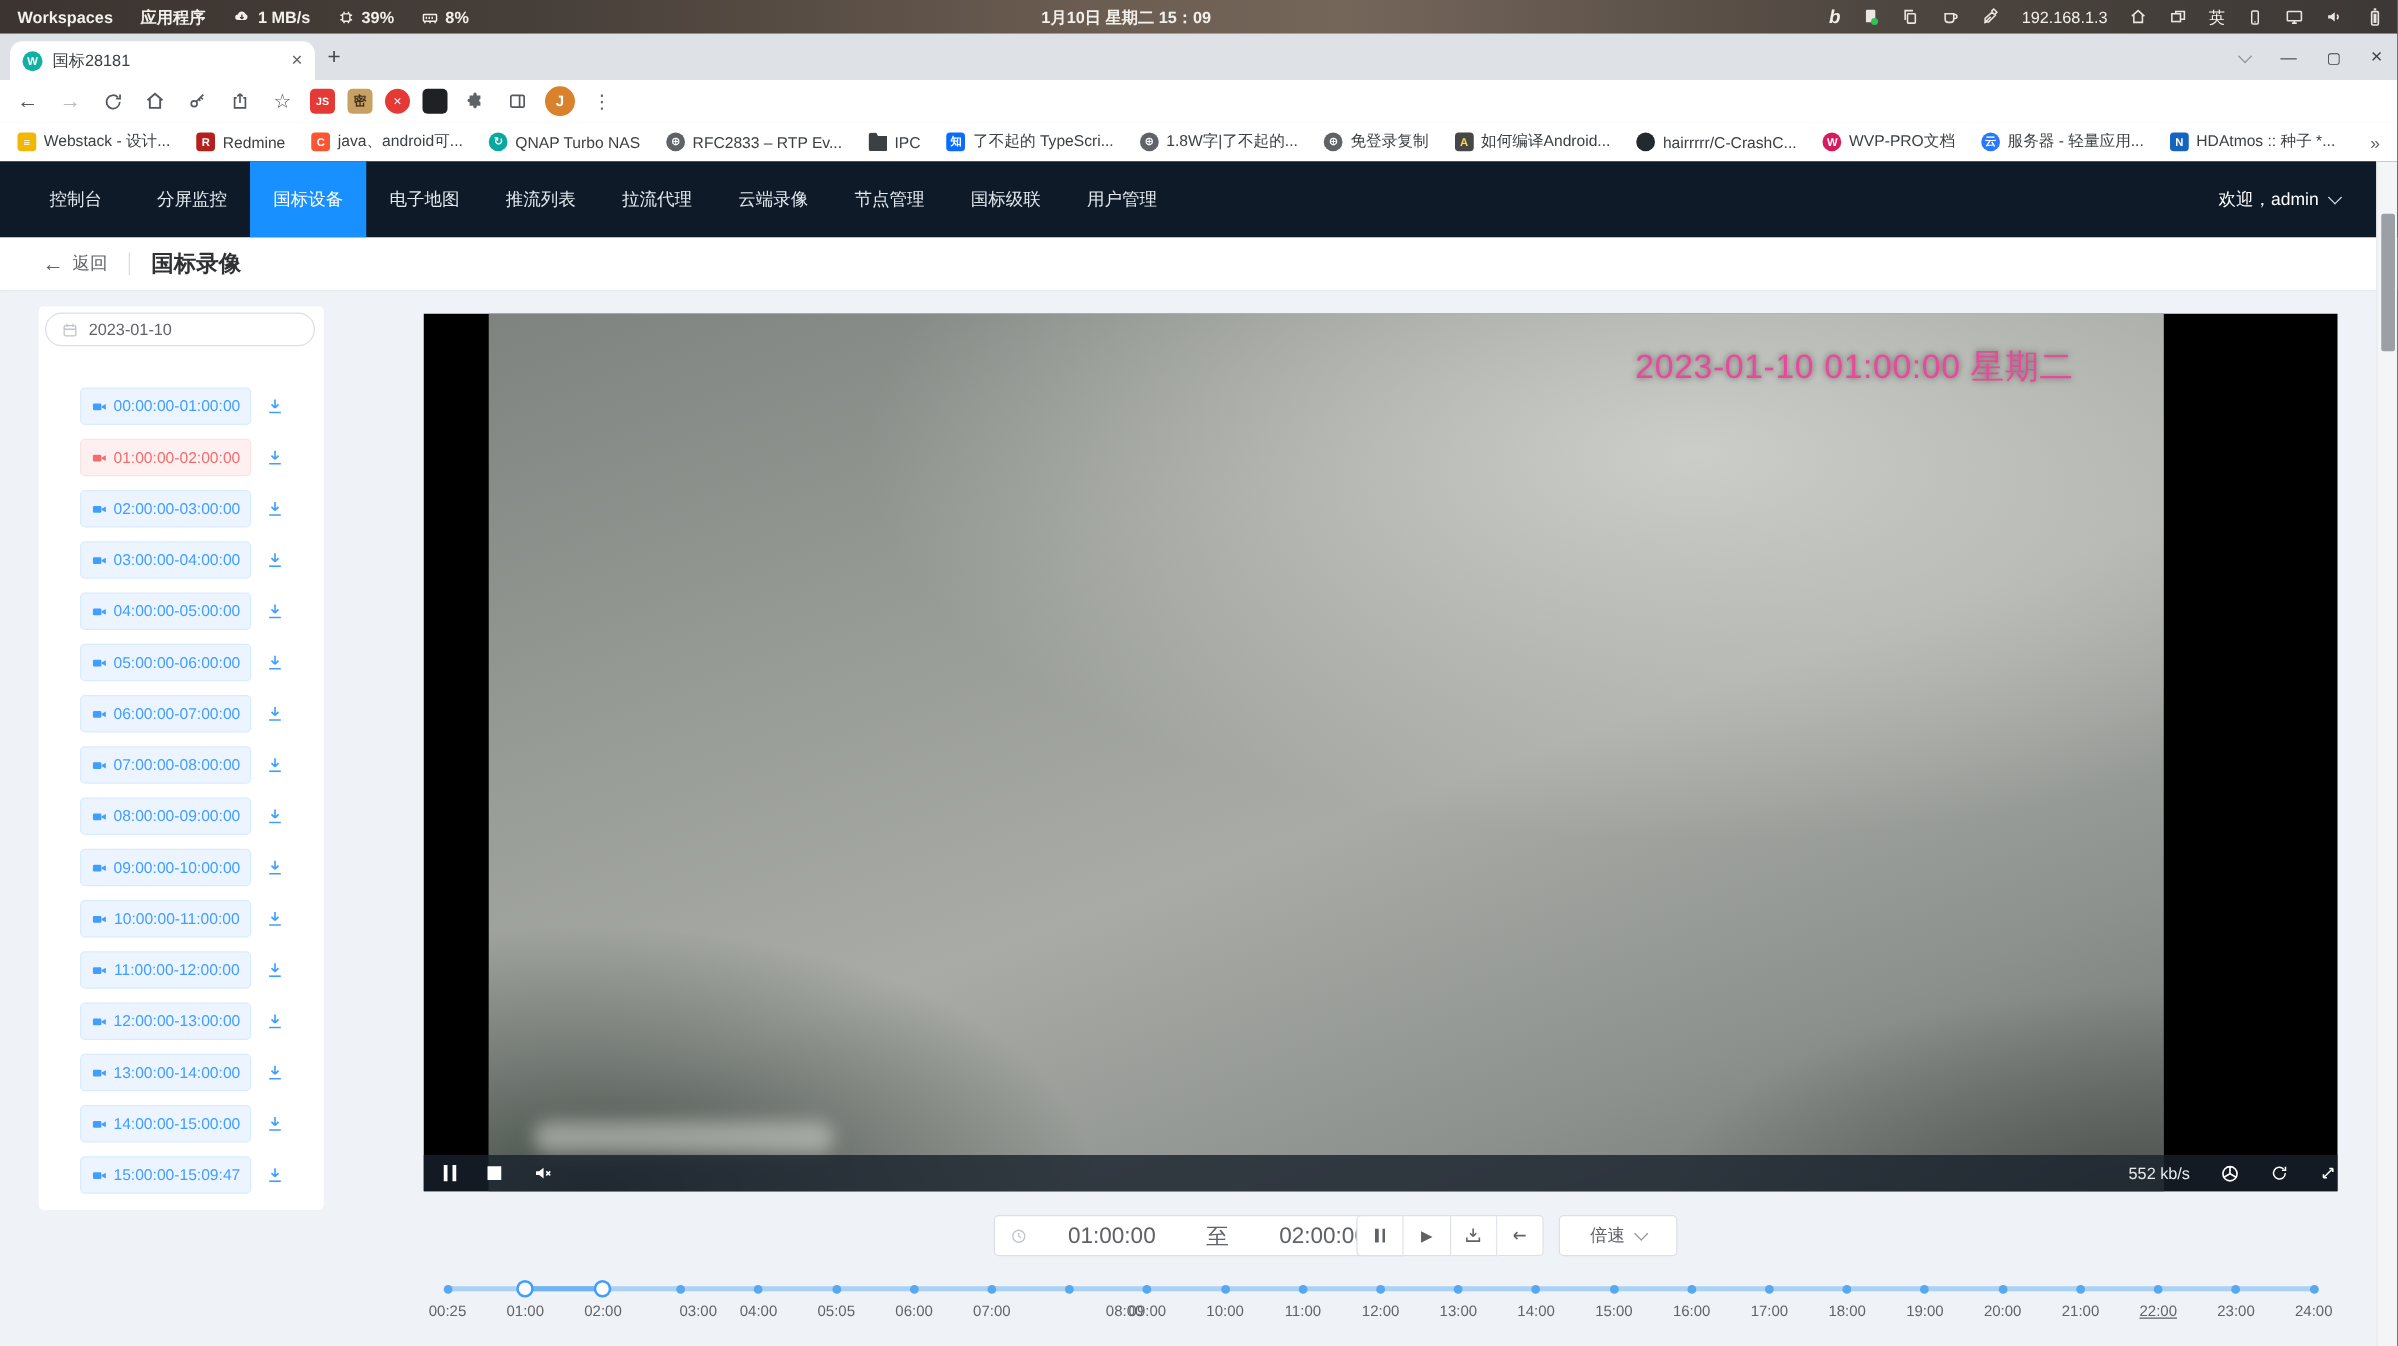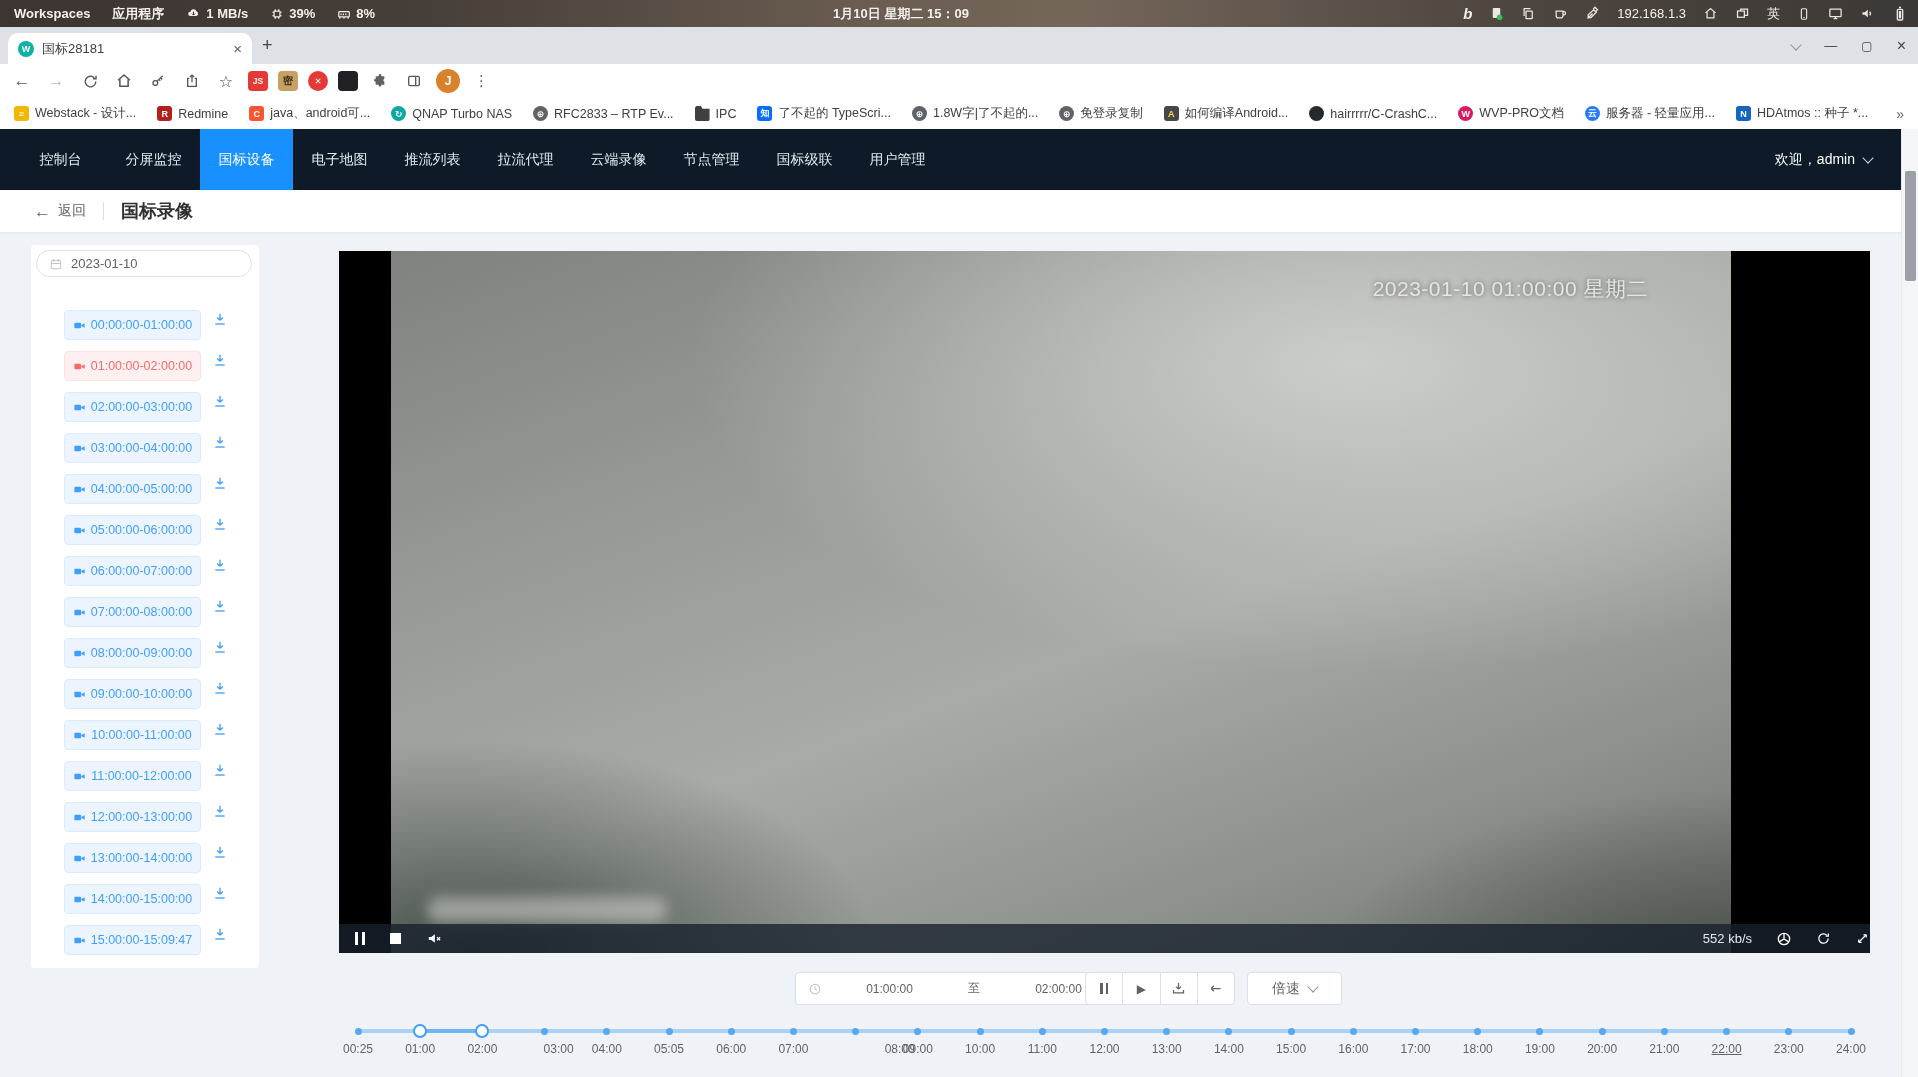--- a/index.html
+++ b/index.html
@@ -73,51 +73,51 @@
   .ph-div{width:1px;height:18px;background:#d8dce3;margin:0 17px}
   .ph-title{font-size:18px;font-weight:700;color:#303133}
 
   
   #sidebar{position:absolute;left:31px;top:245px;width:228px;height:723px;background:#fff;border-radius:4px}
   #datebox{position:absolute;left:5px;top:5px;width:216px;height:27px;border:1px solid #dcdfe6;border-radius:14px;
     background:#fff;display:flex;align-items:center;gap:8px;padding-left:12px;box-sizing:border-box;
     font-size:13px;color:#606266}
   #datebox svg{color:#c0c4cc}
   #rec-list{position:absolute;left:0;top:65px;right:0}
-  .rec-row{display:flex;height:30px;margin:0 0 11px 33px}
+  .rec-row{display:flex;align-items:center;height:30px;margin:0 0 11px 33px}
   .rec-pill{width:137px;height:30px;border:1px solid #d9ecff;background:#ecf5ff;border-radius:4px;color:#409eff;
     font-size:12.5px;display:flex;align-items:center;justify-content:center;gap:5px;box-sizing:border-box;
     padding:0;cursor:pointer;font-family:inherit}
   .rec-row.alert .rec-pill{background:#fef0f0;border-color:#fde2e2;color:#f56c6c}
   .rec-dl{margin-left:11px;color:#409eff;background:none;border:none;padding:0;width:18px;height:18px;cursor:pointer}
 
   
   #player{position:absolute;left:339px;top:251px;width:1531px;height:702px;background:#000}
   #video{position:absolute;left:52px;top:0;width:1340px;height:702px;
     background:
       radial-gradient(90% 80% at 72% 16%, rgba(206,208,203,.95) 0%, rgba(206,208,203,0) 55%),
       radial-gradient(55% 55% at 6% 100%, rgba(56,66,60,.9) 0%, rgba(56,66,60,0) 55%),
       radial-gradient(50% 42% at 100% 102%, rgba(62,67,64,.75) 0%, rgba(62,67,64,0) 60%),
       linear-gradient(160deg,#7e837f 0%,#979b96 30%,#a8aba6 55%,#8d918d 80%,#6e7370 100%)}
-  #osd{position:absolute;top:24px;right:222px;font-size:21px;color:#e5e5e5;letter-spacing:.5px;
+  #osd{position:absolute;top:24px;right:211px;font-size:27px;color:#ec4899;letter-spacing:.5px;
     text-shadow:0 0 5px rgba(45,45,45,.65);white-space:nowrap}
   #smudge{position:absolute;left:88px;bottom:30px;width:240px;height:26px;background:rgba(212,214,208,.55);
     filter:blur(7px);border-radius:13px}
   #pcbar{position:absolute;left:0;right:0;bottom:0;height:29px;background:rgba(24,32,44,.8);
     display:flex;align-items:center;color:#fff}
   .pc-left{display:flex;align-items:center;gap:25px;padding-left:16px}
   .pause-bars{display:flex;gap:4px}
   .pause-bars i{width:3px;height:13px;background:#fff;display:block}
   .stop-sq{width:11px;height:11px;background:#fff;display:block}
   .pc-right{margin-left:auto;display:flex;align-items:center;gap:24px;}
   .bitrate{font-size:13px;color:#e6e9ed}
 
   
   #timebox{position:absolute;left:795px;top:972px;width:332px;height:33px;background:#fff;border:1px solid #dcdfe6;
-    border-radius:4px;box-sizing:border-box;display:flex;align-items:center;font-size:12px;color:#606266}
+    border-radius:4px;box-sizing:border-box;display:flex;align-items:center;font-size:18px;color:#606266}
   #timebox .clock{color:#c0c4cc;margin-left:12px}
   .tb-val{flex:1;text-align:center}
   .tb-to{width:34px;text-align:center;color:#606266}
   #btngroup{position:absolute;left:1085px;top:972px;width:150px;height:33px;display:flex}
   .gbtn{flex:1;background:#fff;border:1px solid #dcdfe6;border-left:none;display:flex;align-items:center;
     justify-content:center;color:#606266;padding:0;cursor:pointer}
   .gbtn:first-child{border-left:1px solid #dcdfe6;border-radius:4px 0 0 4px}
   .gbtn:last-child{border-radius:0 4px 4px 0}
   .gbtn .pbars{display:flex;gap:3px}
   .gbtn .pbars i{width:2.5px;height:11px;background:#606266;display:block}

